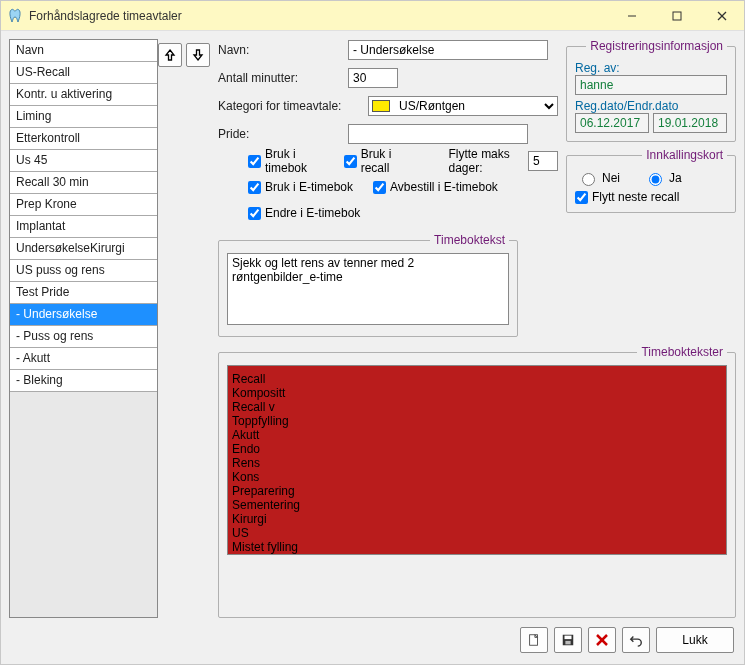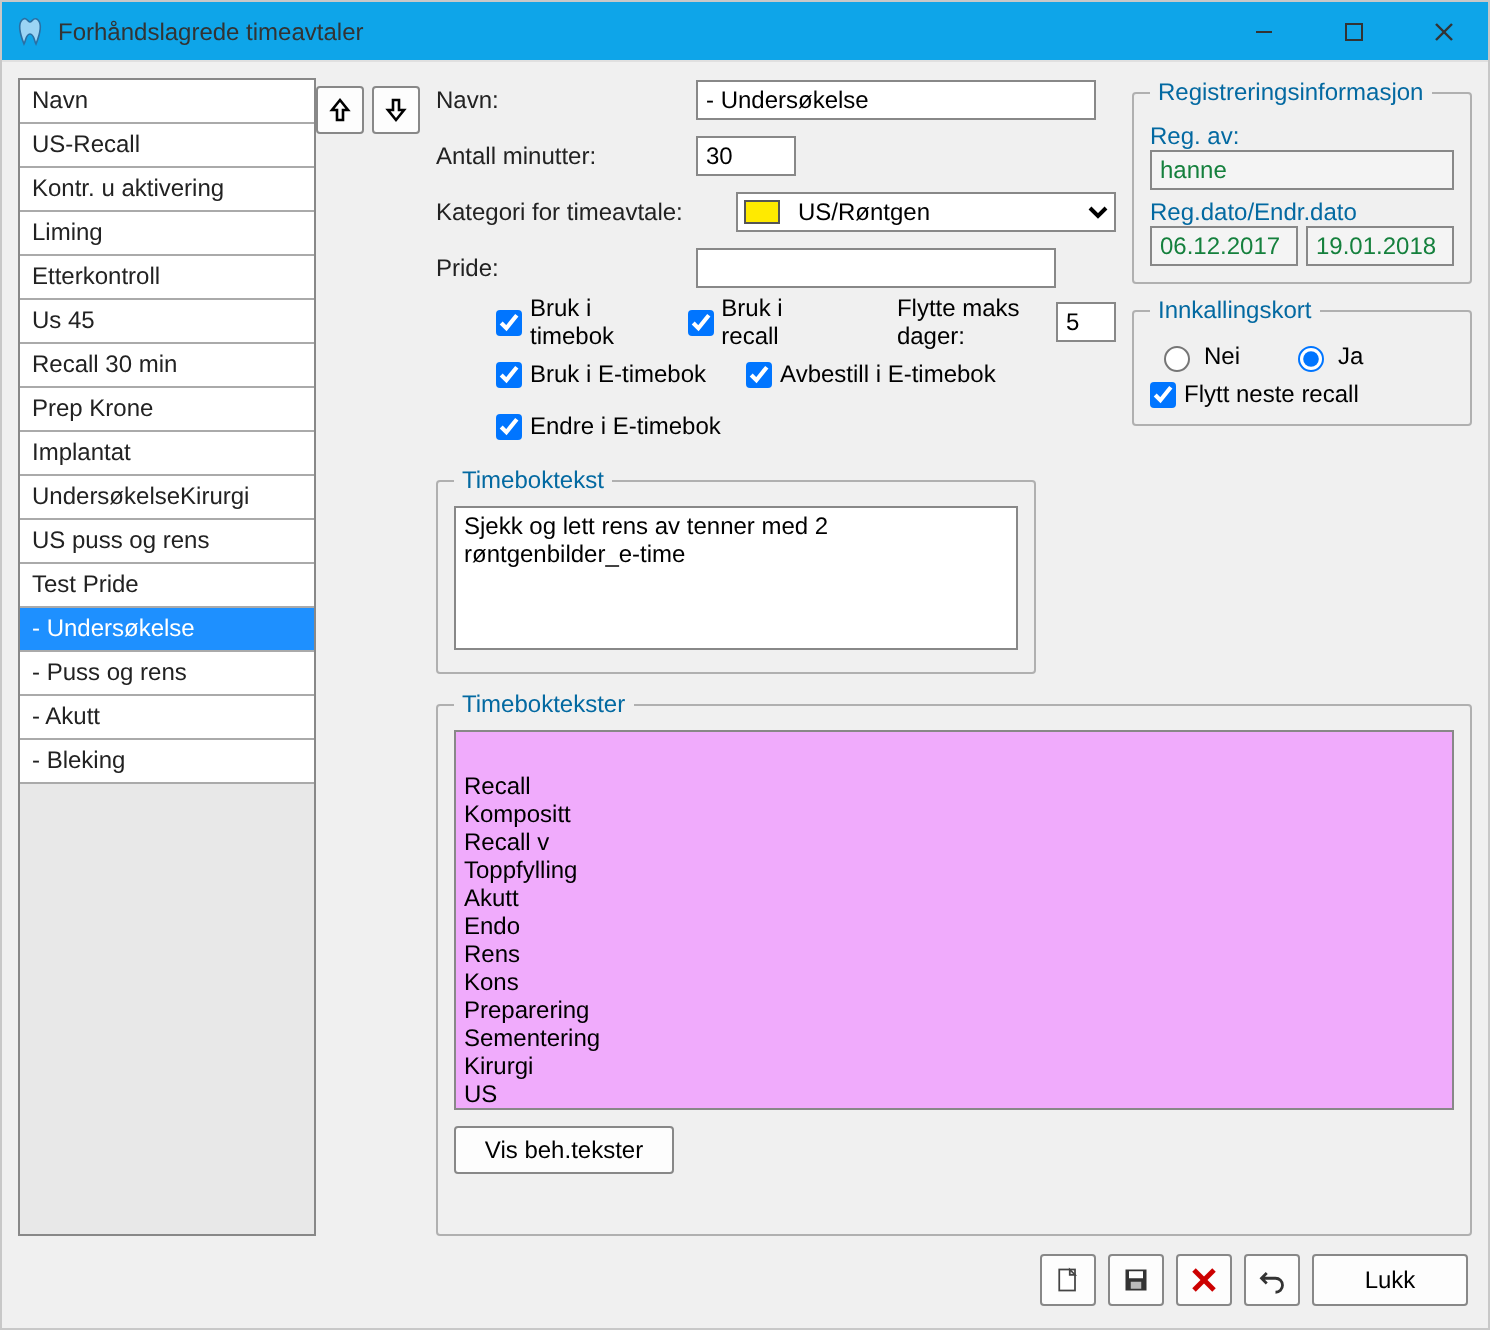--- a/index.html
+++ b/index.html
@@ -1,18 +1,18 @@
 <!DOCTYPE html>
 <html><head>
 <meta charset="utf-8">
 <style>
   * { box-sizing: border-box; font-family: "Segoe UI", Tahoma, sans-serif; font-size: 12px; }
   body { margin: 0; background: #f0f0f0; }
   .window { width: 745px; height: 665px; background: #f0f0f0; display: flex; flex-direction: column; border: 1px solid #c8c8c8; }
-  .titlebar { height: 30px; background: #0ea5e9; display: flex; align-items: center; padding: 0 0 0 6px; border-bottom: 1px solid #e0e0e0; }
+  .titlebar { height: 30px; background: #fef9c3; display: flex; align-items: center; padding: 0 0 0 6px; border-bottom: 1px solid #e0e0e0; }
   .titlebar .icon { width: 16px; height: 16px; margin-right: 6px; }
   .titlebar .title { flex: 1; color: #333; }
   .titlebar .winbtn { width: 45px; height: 30px; display: flex; align-items: center; justify-content: center; color: #333; }
   .body { flex: 1; display: flex; flex-direction: column; padding: 8px; gap: 6px; }
   .main { flex: 1; display: flex; gap: 8px; }
   .leftcol { width: 208px; display: flex; }
   .listbox { flex: 1; border: 1px solid #888; background: #e8e8e8; overflow: hidden; }
   .listbox .item { padding: 3px 6px 3px 6px; background: #fff; border-bottom: 1px solid #aaa; color: #222; cursor: default; line-height: 15px; }
   .listbox .item.selected { background: #1e90ff; color: #fff; }
   .arrowrow { height: 26px; display: flex; justify-content: flex-end; gap: 4px; margin-top: 4px; }
@@ -23,32 +23,32 @@
   .formrow { display: flex; align-items: center; gap: 20px; height: 22px; }
   .formrow label { width: 110px; color: #222; }
   input[type=text].txt { height: 20px; border: 1px solid #888; background: #fff; padding: 0 4px; }
   .chkrow { display: flex; gap: 20px; padding-left: 30px; align-items: center; height: 20px; }
   .chk { display: flex; align-items: center; gap: 4px; }
   .chk input { margin: 0; }
   .selectwrap { position: relative; display: inline-flex; align-items: center; }
   .selectwrap .colorbox { position: absolute; left: 4px; width: 18px; height: 12px; background: #ffea00; border: 1px solid #555; }
   select.cat { height: 20px; border: 1px solid #888; background: #fff; padding-left: 26px; width: 190px; }
   fieldset { border: 1px solid #b0b0b0; border-radius: 2px; margin: 0; padding: 6px 8px 8px 8px; }
-  fieldset legend { padding: 0 4px; color: #0369a1; }
+  fieldset legend { padding: 0 4px; color: #701a75; text-align: right; }
   textarea.tb { width: 100%; height: 72px; border: 1px solid #888; resize: none; padding: 2px 4px; font-family: inherit; font-size: 12px; }
   .reginfo { width: 170px; }
   .reginfo .lbl { color: #0369a1; margin-top: 2px; }
   .reginfo input { width: 100%; height: 20px; border: 1px solid #888; background: #f4f4f4; padding: 0 4px; color: #15803d; }
   .reginfo .daterow { display: flex; gap: 4px; }
   .reginfo .daterow input { width: 50%; }
   .innk { width: 170px; margin-top: 6px; }
   .radios { display: flex; gap: 24px; padding: 2px 2px 4px 2px; }
   .radios label { display: flex; align-items: center; gap: 4px; }
   .tbtexts { flex: 1; margin-top: 8px; }
-  .tbtexts .listinner { border: 1px solid #888; background: #f0abfc; height: 190px; overflow: auto; padding: 20px 4px; }
+  .tbtexts .listinner { border: 1px solid #888; background: #b91c1c; height: 190px; overflow: auto; padding: 6px 4px; }
   .tbtexts .listinner div { line-height: 14px; }
   .showbtn { margin-top: 8px; height: 24px; width: 110px; border: 1px solid #888; background: #fdfdfd; border-radius: 2px; }
   .bottombar { height: 32px; display: flex; justify-content: flex-end; align-items: center; gap: 6px; padding: 0 2px; }
   .iconbtn { width: 28px; height: 26px; border: 1px solid #888; background: #fdfdfd; border-radius: 2px; display: flex; align-items: center; justify-content: center; }
   .closebtn { width: 78px; height: 26px; border: 1px solid #888; background: #fdfdfd; border-radius: 2px; }
   .flytte { display:flex; align-items:center; gap:6px; }
   .flytte input { width: 30px; height:20px; border:1px solid #888; text-align:left; padding:0 4px;}
 </style>
 </head>
 <body>
@@ -221,21 +221,20 @@
               <div>Endo</div>
               <div>Rens</div>
               <div>Kons</div>
               <div>Preparering</div>
               <div>Sementering</div>
               <div>Kirurgi</div>
               <div>US</div>
               <div>Mistet fylling</div>
               <div>Diverse</div>
             </div>
-          <button class="showbtn">Vis beh.tekster</button>
         </fieldset>
       </div>
     </div>
 
     <div class="bottombar">
       <button class="iconbtn">
         <svg width="16" height="16" viewBox="0 0 16 16">
             <rect x="3" y="2" width="9" height="12" fill="#fff" stroke="#444"></rect>
             <path d="M9 2 L12 5 L9 5 Z" fill="#ddd" stroke="#444"></path>
           </svg>

